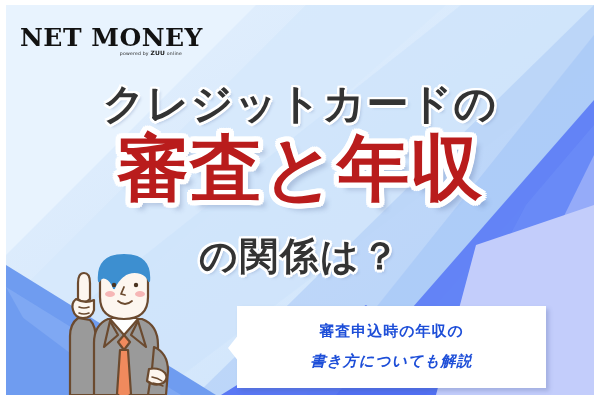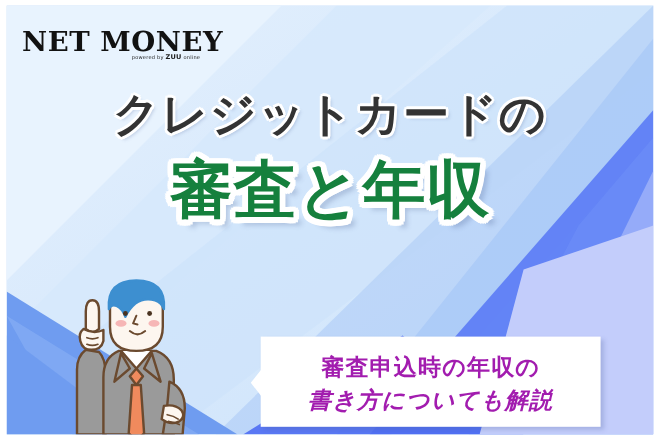--- a/index.html
+++ b/index.html
@@ -35,21 +35,21 @@
     font-weight:700;line-height:1;
   }
   .hl-1{
     top:78px;font-size:42px;color:#333333;letter-spacing:1px;
     text-shadow:
       -2.5px 0 0 #fff, 2.5px 0 0 #fff, 0 -2.5px 0 #fff, 0 2.5px 0 #fff,
       -2px -2px 0 #fff, 2px -2px 0 #fff, -2px 2px 0 #fff, 2px 2px 0 #fff,
       3px 3px 3px rgba(90,110,160,.28);
   }
   .hl-2{
-    top:140px;font-size:57px;color:#15803d;letter-spacing:1px;
+    top:127px;font-size:72px;color:#b91c1c;letter-spacing:1px;
     text-shadow:
       -5px 0 0 #fff, 5px 0 0 #fff, 0 -5px 0 #fff, 0 5px 0 #fff,
       -4px -4px 0 #fff, 4px -4px 0 #fff, -4px 4px 0 #fff, 4px 4px 0 #fff,
       -5px -2px 0 #fff, 5px -2px 0 #fff, -5px 2px 0 #fff, 5px 2px 0 #fff,
       -2px -5px 0 #fff, 2px -5px 0 #fff, -2px 5px 0 #fff, 2px 5px 0 #fff,
       7px 7px 5px rgba(80,100,150,.30);
   }
   .hl-3{
     top:232px;font-size:38px;color:#333333;letter-spacing:2px;
     text-shadow:
@@ -68,21 +68,21 @@
     box-shadow:3px 3px 4px rgba(70,90,150,.25);
   }
   #callout-tail{
     position:absolute;left:0;top:28px;width:0;height:0;
     border-top:14px solid transparent;
     border-bottom:14px solid transparent;
     border-right:11px solid #ffffff;
   }
   .co-line{
     position:absolute;width:309px;left:9px;text-align:center;
-    font-weight:700;font-size:21px;color:#a21caf;letter-spacing:1px;
+    font-weight:700;font-size:15px;color:#1d4ed8;letter-spacing:1px;
     white-space:nowrap;line-height:1;
   }
   .co-1{top:18px;}
   .co-2{top:48px;font-style:italic;}
 
   
   #character{position:absolute;left:48px;top:246px;width:140px;height:144px;}
 </style>
 </head>
 <body>
@@ -123,20 +123,21 @@
     <div id="logo-sub">
       <span>powered by</span>
       <b>ZUU</b>
       <span>online</span>
     </div>
   </div>
 
   <div id="headline">
     <div class="hl hl-1">クレジットカードの</div>
     <div class="hl hl-2">審査と年収</div>
+    <div class="hl hl-3">の関係は？</div>
   </div>
 
   <svg id="character" viewBox="0 0 140 144">
     <g stroke="#6b4a2f" stroke-width="2.2" stroke-linecap="round" stroke-linejoin="round" fill="none">
 
       <path d="M30 34 L30 52" stroke-width="2.4" fill="#fdf6ef"></path>
       <path d="M24 32 q0 -10 6 -10 q6 0 6 10 l0 16 q-6 6 -12 0 z" fill="#fdf6ef"></path>
       <path d="M22 48 q-5 4 -3 11 q2 8 10 8 q9 0 11 -8 l0 -10 q-9 4 -18 -1 z" fill="#fdf6ef"></path>
       <path d="M25 56 q5 2 10 0" stroke-width="1.6"></path>
       <path d="M25 62 q5 2 10 0" stroke-width="1.6"></path>

